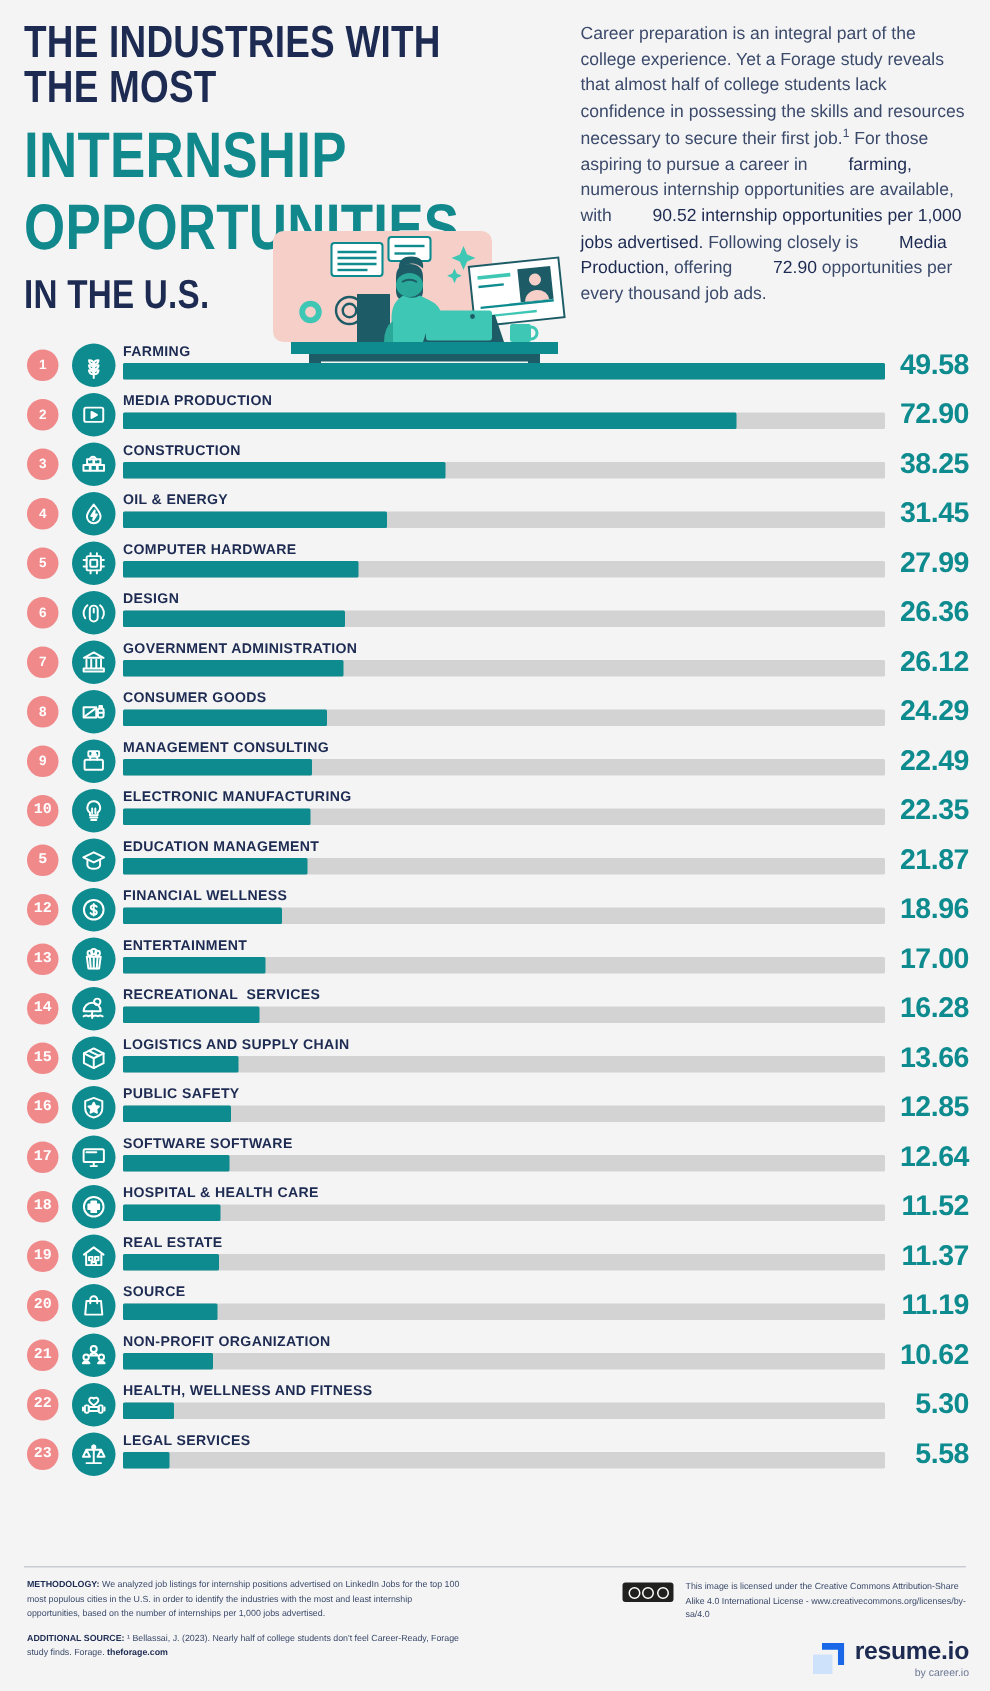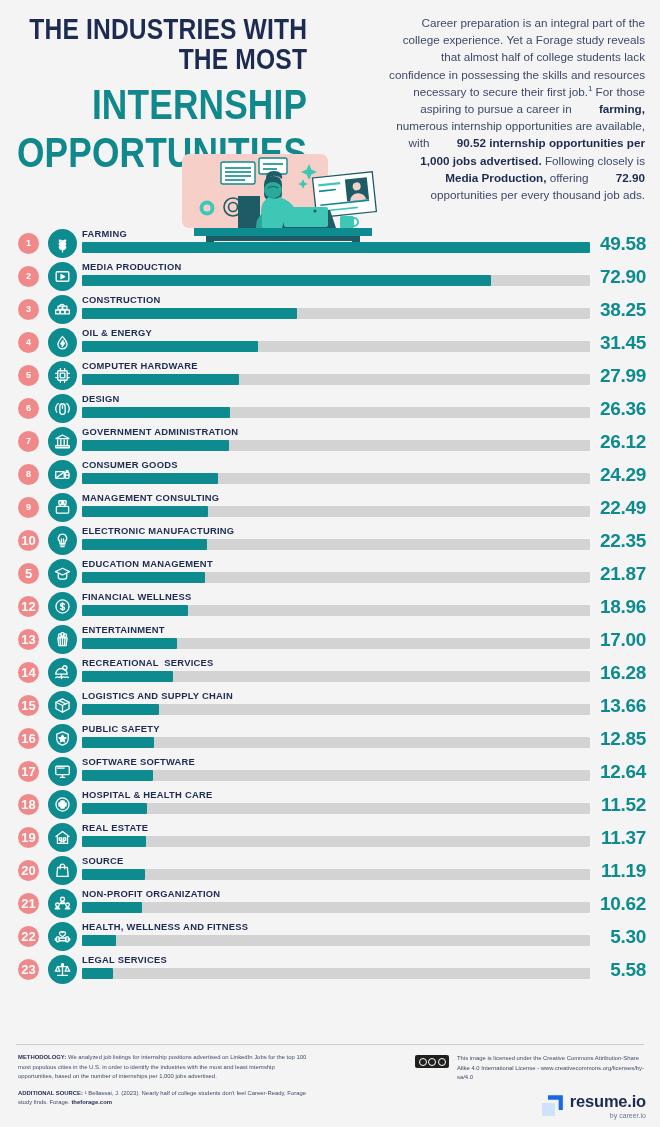--- a/index.html
+++ b/index.html
@@ -7,37 +7,37 @@
     width:660px;height:1127px;
     background:#f4f4f4;
     font-family:"Liberation Sans", sans-serif;
     color:#1d2b52;
     overflow:hidden;
     position:relative;
   }
   .page{position:relative;width:660px;height:1127px;}
 
   
-  .header{position:relative;padding:14px 16px 0 16px;height:218px;box-sizing:border-box;text-align:right;}
+  .header{position:relative;padding:14px 16px 0 16px;height:218px;box-sizing:border-box;}
   .title-block{width:355px;}
   .t-line{
     font-family:"Liberation Sans Narrow","Liberation Sans",sans-serif;
     font-weight:bold;letter-spacing:.2px;line-height:1;
     transform:scaleX(.82);transform-origin:left center;
   }
   .t1{font-size:30px;color:#1d2b52;margin-bottom:9px;}
   .t2{font-size:43px;color:#10888c;margin-bottom:5px;}
   .t3{font-size:43px;color:#10888c;margin-bottom:9px;}
   .t4{font-size:27px;color:#1d2b52;}
 
   .intro{
     position:absolute;left:387px;top:14px;width:258px;
     font-size:11.7px;line-height:1.47;color:#3b4a6b;
   }
-  .intro b{font-weight:bold;color:#1d2b52;padding-left:24px;}
+  .intro b{font-weight:normal;color:#1d2b52;padding-left:24px;}
   .intro sup{font-size:8px;vertical-align:super;}
 
   
   .illo{position:absolute;left:176px;top:152px;width:210px;height:92px;}
 
   
   .thead{
     position:relative;margin:0 16px;height:24px;
     border-bottom:1.6px solid #1d2b52;
   }
@@ -47,21 +47,21 @@
   .th-num{right:0;}
 
   
   .rows{margin-top:9px;}
   .row{position:relative;height:33px;}
   .badge{
     position:absolute;left:18px;top:6px;width:21px;height:21px;border-radius:50%;
     background:#f0898a;color:#fff;font-size:9px;font-weight:bold;
     display:flex;align-items:center;justify-content:center;line-height:1;
   }
-  .badge.w2{font-size:13px;}
+  .badge.w2{font-size:10px;font-family:Liberation Mono, monospace;}
   .ico{
     position:absolute;left:48px;top:2px;width:29px;height:29px;border-radius:50%;
     background:#0e8b8e;display:flex;align-items:center;justify-content:center;
   }
   .ico svg{display:block;}
   .label{
     position:absolute;left:82px;top:1px;
     font-size:9.4px;font-weight:bold;letter-spacing:.25px;color:#1d2b52;
     white-space:pre;
   }

